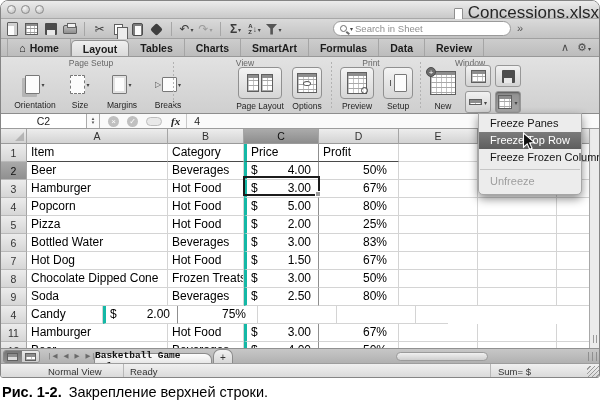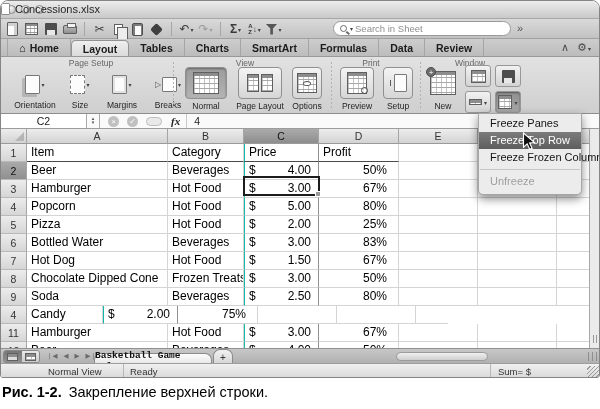--- a/index.html
+++ b/index.html
@@ -8,21 +8,21 @@
   .abs{position:absolute;}
   #stage{position:relative;width:600px;height:409px;background:#fff;overflow:hidden;}
 
   
   #win{position:absolute;left:0;top:0;width:600px;height:378px;border:1px solid #858585;
     border-radius:8px 8px 3px 3px;overflow:hidden;background:#fff;}
   #titlebar{position:absolute;left:0;top:0;width:100%;height:18px;
     background:linear-gradient(#ececec,#c9c9c9);border-bottom:1px solid #a8a8a8;}
   .tlight{position:absolute;top:4px;width:9px;height:9px;border-radius:50%;
     border:1px solid #8a8a8a;background:radial-gradient(circle at 35% 30%,#f7f7f7,#b9b9b9);}
-  #title-wrap{position:absolute;left:0;right:0;top:2px;text-align:left;font-size:11px;color:#262626;}
+  #title-wrap{position:absolute;left:0;right:0;top:2px;text-align:right;font-size:17px;color:#262626;}
   #title-doc-icon{display:inline-block;width:9px;height:12px;background:#fff;border:1px solid #8f8f8f;
     vertical-align:-2px;margin-right:5px;border-radius:1px;}
 
   
   #toolbar{position:absolute;left:0;top:18px;width:100%;height:20px;
     background:linear-gradient(#dadada,#c2c2c2);border-bottom:1px solid #a0a0a0;}
   #tb-icons{position:absolute;left:2px;top:0;height:20px;display:flex;align-items:center;}
   .tbi{width:19px;height:18px;display:flex;align-items:center;justify-content:center;
     color:#3a3a3a;font-size:12px;position:relative;}
   .tbsep{width:1px;height:14px;background:#a6a6a6;margin:0 5px;}
@@ -110,21 +110,21 @@
   .corner{width:26px;position:relative;}
   .corner:after{content:"";position:absolute;right:2px;bottom:2px;border-left:9px solid transparent;border-bottom:9px solid #b5b5b5;}
   .grow{display:flex;height:18px;}
   .rowhdr{width:26px;background:linear-gradient(#ececec,#d6d6d6);border-right:1px solid #a5a5a5;
     border-bottom:1px solid #b9b9b9;font-size:10.5px;color:#333;display:flex;align-items:center;justify-content:center;flex:none;}
   .rowhdr.sel{background:linear-gradient(#a9a9a9,#909090);color:#0e0e0e;}
   .cell{border-right:1px solid #d4d4d4;border-bottom:1px solid #d4d4d4;font-size:12px;color:#000;
     line-height:17px;padding-left:4px;white-space:nowrap;overflow:hidden;flex:none;}
   .w-a{width:141px;} .w-b{width:76px;} .w-c{width:75px;} .w-d{width:80px;} .w-e{width:79px;} .w-f{width:79px;}
   .w-g{width:32px;border-right:none;}
-  .cell.ccol{border-left:1px solid #14b8a6;border-right:1px solid #8f8f8f;}
+  .cell.ccol{border-left:3px solid #14b8a6;border-right:1px solid #8f8f8f;}
   .row1 .cell.dark{border-bottom:1px solid #4a4a4a;}
   .pricecell{display:flex;justify-content:space-between;padding:0 7px 0 4px;}
   .profitcell{text-align:right;padding-right:11px;}
   #selbox{position:absolute;left:242px;top:175px;width:77px;height:20px;border:2px solid #1c1c1c;z-index:5;}
   #selbox:after{content:"";position:absolute;right:-3px;bottom:-3px;width:4px;height:4px;background:#9a9a9a;border:1px solid #fff;}
 
   
   #vscroll{position:absolute;left:588px;top:128px;width:12px;height:219px;background:#ebebeb;border-left:1px solid #a8a8a8;}
   #vgrip{position:absolute;left:3px;top:206px;width:5px;height:8px;
     background:repeating-linear-gradient(90deg,#9a9a9a 0 1px,transparent 1px 3px);}
@@ -295,26 +295,20 @@
         <span class="ic">
             <span style="font-size:8px;color:#555;margin-right:1px">▷</span>
             <span class="bigpg" style="height:15px;box-shadow:none"></span>
             <span class="caret">▾</span>
           </span>
         <span class="rlabel">Breaks</span>
       </div>
       <div class="rsep" style="left:172px"></div>
 
       <div class="rgroup-label" style="left:180px;width:128px">View</div>
-      <div class="rbtn" style="left:182px;top:10px;width:46px">
-        <span class="face pressed" style="width:42px;height:32px">
-            <span class="msheet" style="width:26px;height:22px"></span>
-          </span>
-        <span class="rlabel">Normal</span>
-      </div>
       <div class="rbtn" style="left:231px;top:10px;width:56px">
         <span class="face" style="width:44px;height:32px;gap:2px">
           <span class="msheet" style="width:12px;height:18px"></span>
           <span class="msheet" style="width:12px;height:18px"></span>
         </span>
         <span class="rlabel">Page Layout</span>
       </div>
       <div class="rbtn" style="left:287px;top:10px;width:38px">
         <span class="face" style="width:30px;height:32px">
             <span class="msheet" style="width:20px;height:20px;display:flex;align-items:center;justify-content:center">

